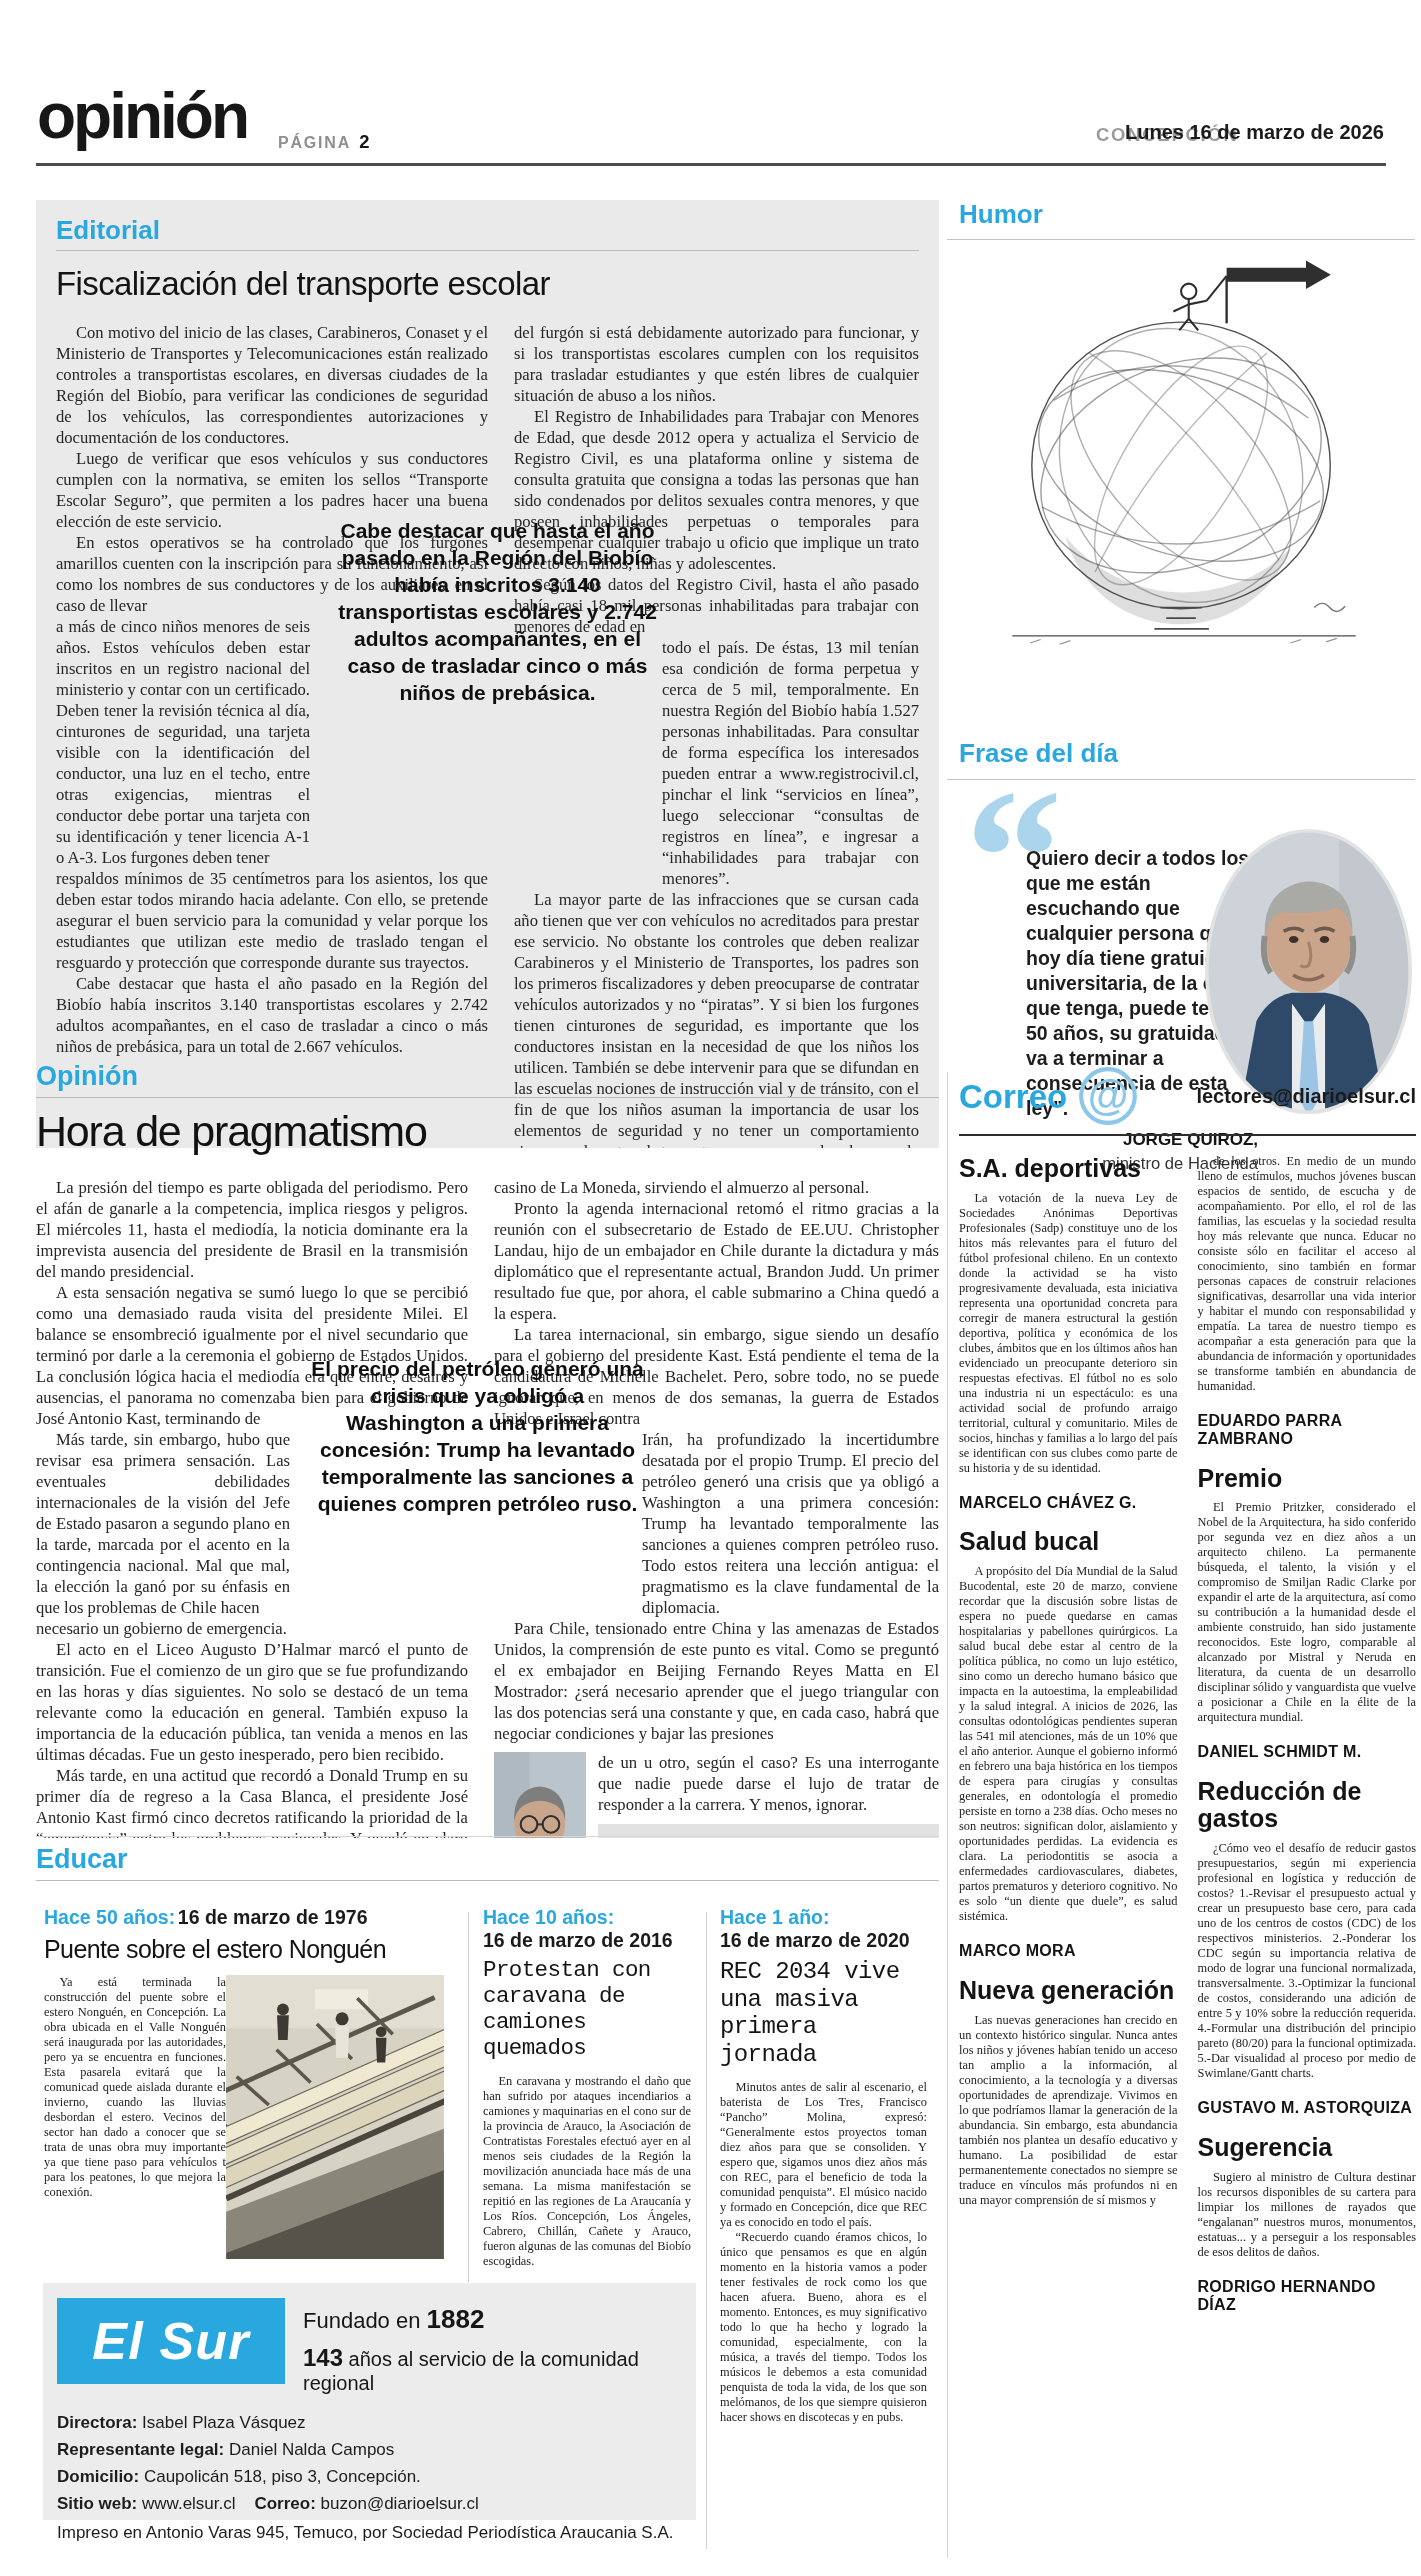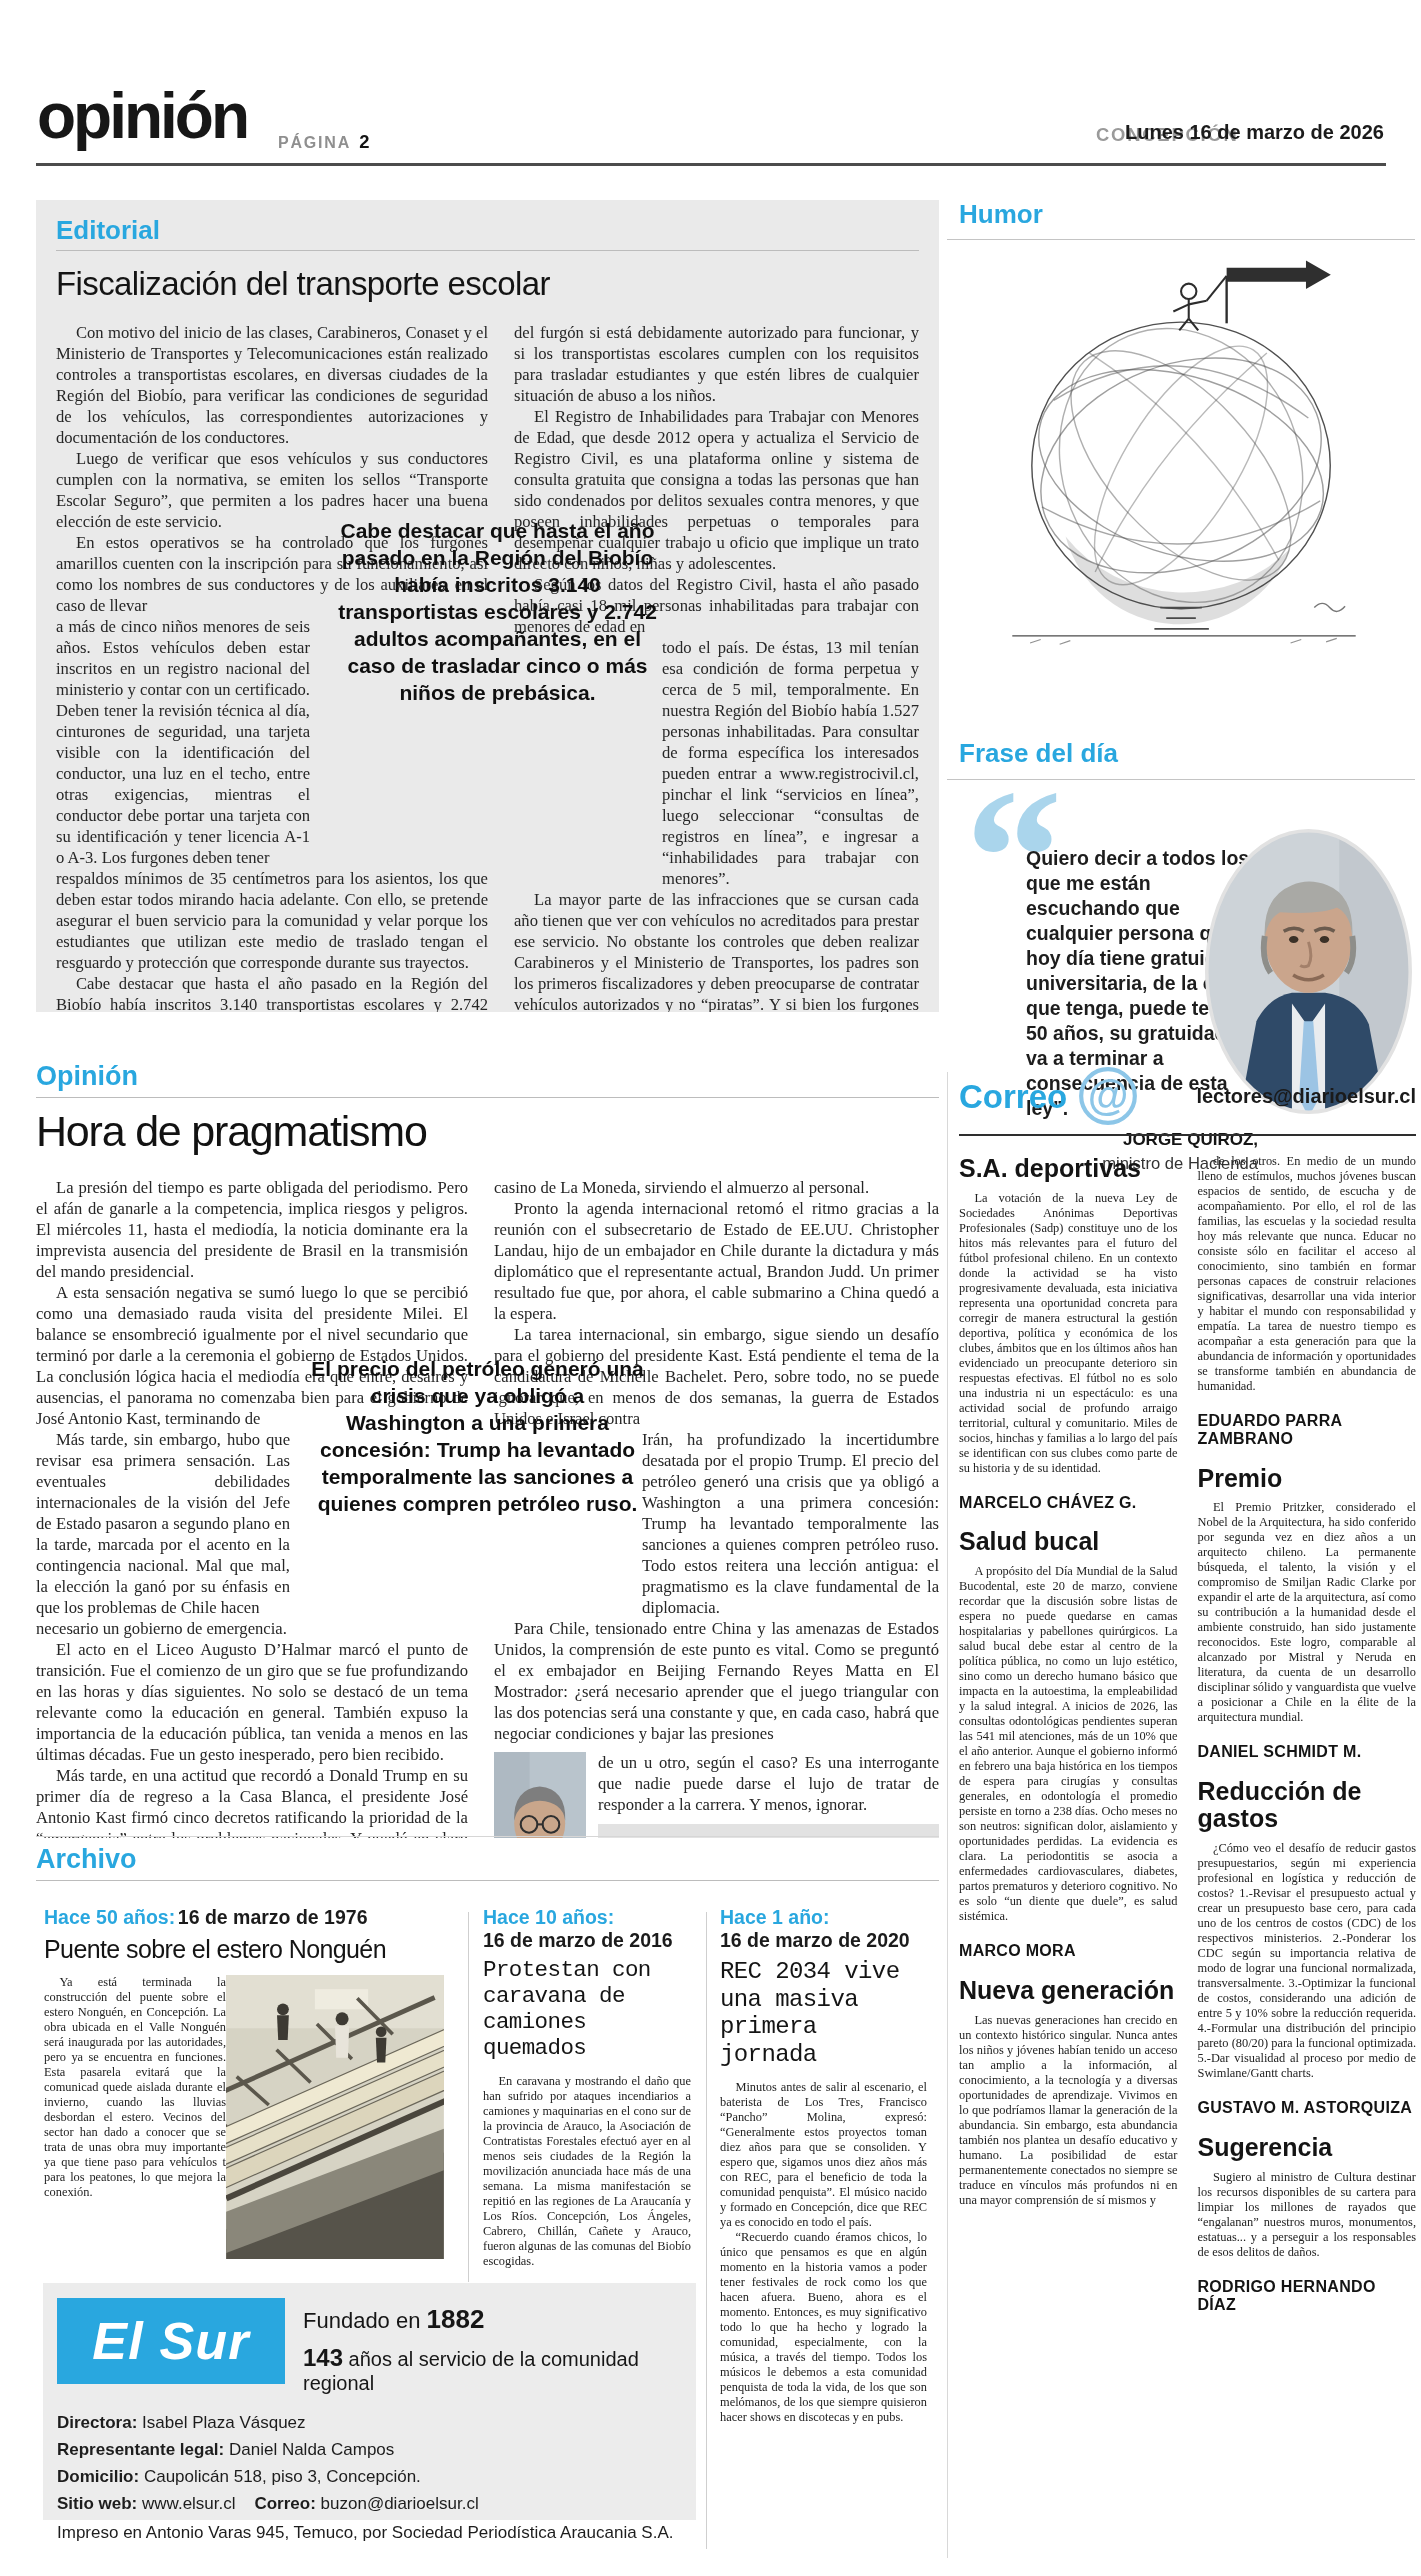--- a/index.html
+++ b/index.html
@@ -13,21 +13,21 @@
   .pagenum{font-size:18.4px;font-weight:700;color:#141414;margin-left:8.3px;}
   .city{font-size:18.4px;font-weight:700;color:#9a9a9a;letter-spacing:1.8px;}
   .date{font-size:20px;font-weight:700;color:#1b1b1b;}
   .hdr-rule{background:#4c4c4c;height:3px;}
 
   
   .sec-label{font-size:26px;font-weight:700;color:#29a7df;line-height:1;}
   .sec-rule{height:1.2px;background:#bcbcbc;margin-top:7px;}
 
   
-  .editorial{left:36px;top:200px;width:903px;height:812px;background:#eaeaea;
+  .editorial{left:36px;top:200px;width:903px;height:948px;background:#eaeaea;
              padding:16.6px 20px;box-sizing:border-box;overflow:hidden;}
   .ed-head{font-size:33px;font-weight:400;letter-spacing:-0.6px;color:#141414;margin-top:16.6px;line-height:1.05;}
   .body2col{margin-top:20px;position:relative;display:flex;gap:26px;}
   .colA{width:432px;flex:none;}
   .colB{flex:1;min-width:0;}
   .np{font-family:"Liberation Serif",serif;font-size:16.6px;line-height:21px;color:#262626;
       text-align:justify;text-indent:20px;margin:0;}
   .cont{text-indent:0;}
   .nwR{margin-right:178px;}
   .nwL{margin-left:148px;}
@@ -300,21 +300,21 @@
           <div class="lt-title">Sugerencia</div>
           <p class="lt-body">Sugiero al ministro de Cultura destinar los recursos disponibles de su cartera para limpiar los millones de rayados que “engalanan” nuestros muros, monumentos, estatuas... y a perseguir a los responsables de esos delitos de daños.</p>
           <div class="lt-sig">RODRIGO HERNANDO DÍAZ</div>
         </div>
       </div>
     </div>
   </div>
 
   <div class="abs" style="left:36px;top:1836px;width:903px;height:1.2px;background:#d6d6d6;"></div>
   <div class="abs" style="left:36px;top:1846px;width:903px;">
-    <div class="sec-label" style="font-size:27px;">Archivo</div>
+    <div class="sec-label" style="font-size:27px;">Educar</div>
     <div class="sec-rule"></div>
   </div>
 
   <div class="abs arch-item" style="left:44px;top:1906px;width:413px;height:379px;overflow:hidden;">
     <div><span class="tag">Hace 50 años:</span>
       <span class="tagdate">16 de marzo de 1976</span></div>
     <div class="arch-head1">Puente sobre el estero Nonguén</div>
     <div style="display:flex;gap:0;">
       <p class="arch-body" style="width:182px;flex:none;">Ya está terminada la construcción del puente sobre el estero Nonguén, en Concepción. La obra ubicada en el Valle Nonguén será inaugurada por las autoridades, pero ya se encuentra en funciones. Esta pasarela evitará que la comunicad quede aislada durante el invierno, cuando las lluvias desbordan el estero. Vecinos del sector han dado a conocer que se trata de unas obra muy importante ya que tiene paso para vehículos t para los peatones, lo que mejora la conexión.</p>
       <div>

